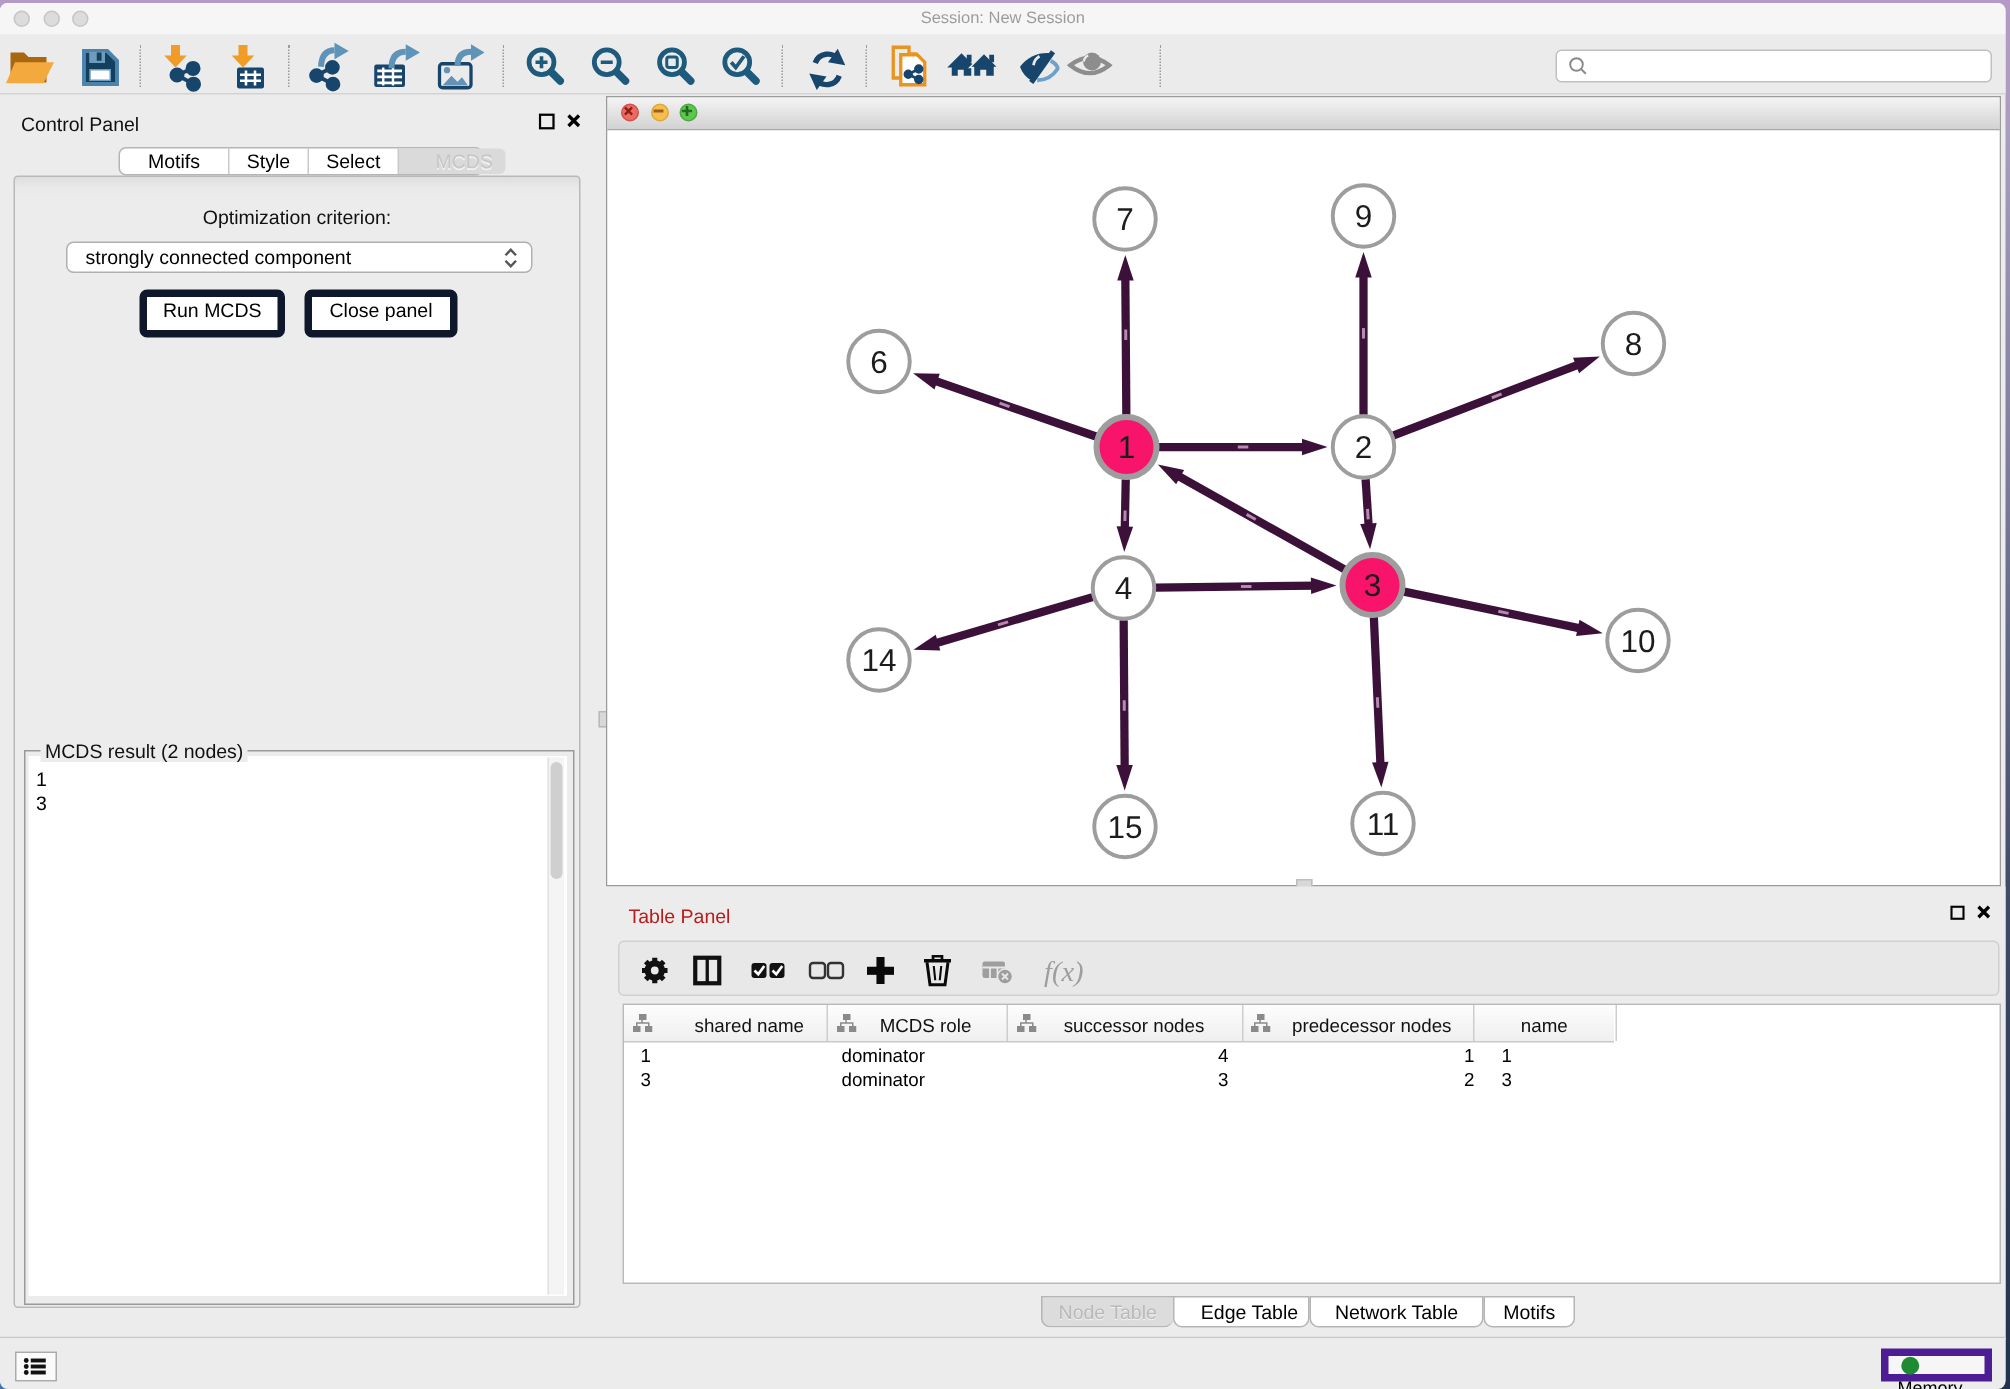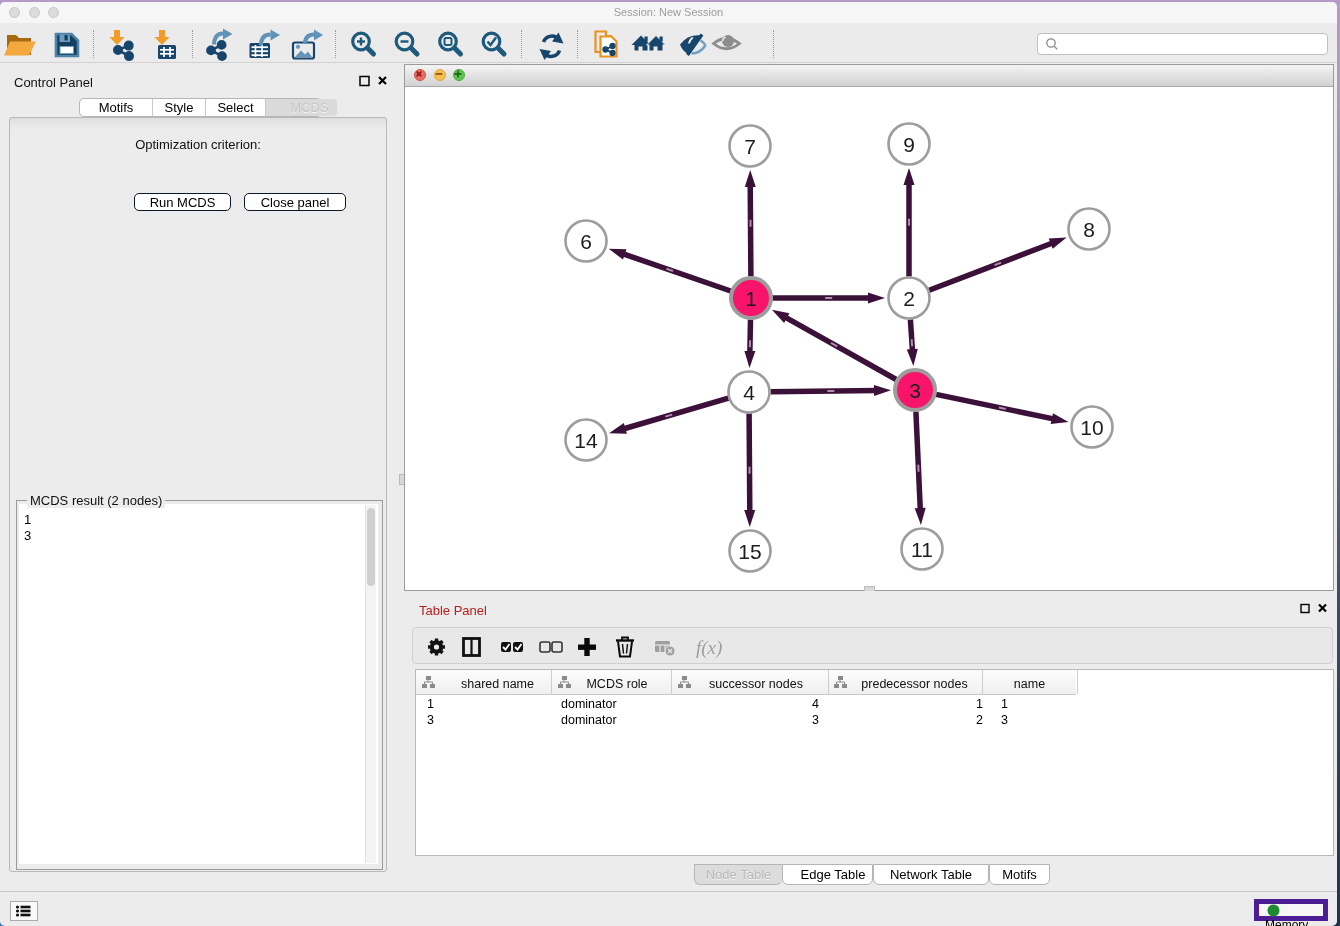--- a/index.html
+++ b/index.html
@@ -14,21 +14,21 @@
 #toolbar{position:absolute;left:0;top:21px;width:100%;height:39px;background:#ebebeb;border-bottom:1px solid #d3d3d3;}
 .sep{position:absolute;top:7px;height:28px;width:0;border-left:1px dotted #9a9a9a;}
 #search{position:absolute;left:1037px;top:10px;width:289px;height:20px;background:#fff;border:1px solid #c0c0c0;border-radius:4px;}
 
 #cph{position:absolute;left:14px;top:73px;font-size:13px;color:#111;}
 #cptabs{position:absolute;left:79px;top:96px;width:243px;height:19px;background:#fff;border:1px solid #b5b5b5;border-radius:5px;box-sizing:border-box;}
 .cpt{position:absolute;top:0;height:17px;line-height:17px;text-align:center;font-size:13px;color:#000;}
 #cpcontent{position:absolute;left:9px;top:115px;width:378px;height:755px;border:1px solid #b9b9b9;border-radius:3px;background:linear-gradient(180deg,#dedede 0,#e9e9e9 7px,#ececec 14px);box-sizing:border-box;}
 #optlabel{position:absolute;left:0;top:135px;width:396px;text-align:center;font-size:13px;color:#111;}
 #cpselect{position:absolute;left:44px;top:159px;width:311px;height:21px;background:#fff;border:1px solid #b0b0b0;border-radius:5px;box-sizing:border-box;font-size:13px;line-height:19px;color:#000;padding-left:12px;}
-.cpbtn{position:absolute;top:191px;height:18px;background:#fff;border:1px solid #0f172a;border-radius:5px;box-sizing:border-box;text-align:center;font-size:13px;line-height:18px;color:#000;margin-left:41px;}
+.cpbtn{position:absolute;top:191px;height:32px;background:#fff;border:5px solid #0f172a;border-radius:5px;box-sizing:border-box;text-align:center;font-size:13px;line-height:18px;color:#000;}
 #mcdsbox{position:absolute;left:16px;top:498px;width:365px;height:368px;border:1px solid #9a9a9a;}
 #mcdsinner{position:absolute;left:2px;top:3px;width:359px;height:360px;background:#fff;overflow:hidden;}
 #mcdstitle{position:absolute;left:10px;top:-8px;background:#ececec;padding:0 3px;font-size:13px;color:#111;}
 
 #netwin{position:absolute;left:404px;top:62px;width:930px;height:527px;border:1px solid #9b9b9b;box-sizing:border-box;background:#fff;}
 #nettitle{position:absolute;left:0;top:0;width:100%;height:21px;background:linear-gradient(180deg,#f4f4f4,#dcdcdc 70%,#d2d2d2);border-bottom:1px solid #a8a8a8;}
 .nlight{position:absolute;top:4px;width:12px;height:12px;border-radius:50%;box-sizing:border-box;}
 .nlight svg{position:absolute;left:-1px;top:-1px;}
 #netname{position:absolute;top:4px;left:0;width:100%;text-align:center;font-size:12.5px;font-weight:bold;color:#1a1a1a;margin-top:20px;}
 #netcanvas{position:absolute;left:0;top:22px;width:928px;height:503px;overflow:hidden;background:#fff;}
@@ -209,20 +209,26 @@
       <path d="M20 2 L27 9 M27 2 L20 9" stroke="#000" stroke-width="2.2"></path>
     </svg>
   <div id="cptabs">
     <div class="cpt" style="left:0;width:72px;border-right:1px solid #c9c9c9;">Motifs</div>
     <div class="cpt" style="left:73px;width:52px;border-right:1px solid #c9c9c9;">Style</div>
     <div class="cpt" style="left:126px;width:59px;border-right:1px solid #c9c9c9;">Select</div>
     <div class="cpt" style="left:186px;width:55px;background:#dadada;border-radius:0 4px 4px 0;color:#c6c6c6;text-shadow:0 1px 0 #f2f2f2;padding-left:16px;">MCDS</div>
   </div>
   <div id="cpcontent"></div>
   <div id="optlabel">Optimization criterion:</div>
+  <div id="cpselect">strongly connected component
+    <svg width="11" height="14" viewBox="0 0 11 14" style="position:absolute;right:8px;top:3px;">
+        <path d="M2 5.2 L5.5 1.5 L9 5.2" fill="none" stroke="#555" stroke-width="1.6"></path>
+        <path d="M2 8.8 L5.5 12.5 L9 8.8" fill="none" stroke="#555" stroke-width="1.6"></path>
+      </svg>
+  </div>
   <div class="cpbtn" style="left:93px;width:97px;">Run MCDS</div>
   <div class="cpbtn" style="left:203px;width:102px;">Close panel</div>
   <div id="mcdsbox">
     <div id="mcdsinner">
       <div style="position:absolute;left:5px;top:8px;font-size:13px;color:#000;line-height:16px;">1<br>3</div>
       <div style="position:absolute;right:2px;top:1px;width:10px;height:358px;background:#f4f4f4;border-left:1px solid #e2e2e2;">
         <div style="position:absolute;left:1px;top:3px;width:8px;height:78px;background:#cfcfcf;border-radius:4px;"></div>
       </div>
     </div>
     <div id="mcdstitle">MCDS result (2 nodes)</div>
@@ -418,21 +424,21 @@
             </g>
           </svg>
         <svg class="sitemap" width="13" height="13" style="position:absolute;left:418px;top:6px" viewBox="0 0 13 13">
             <g fill="#8a8a8a">
               <rect x="4" y="0" width="5" height="4"></rect>
               <rect x="0" y="8" width="5" height="4"></rect>
               <rect x="8" y="8" width="5" height="4"></rect>
               <path d="M6 4 v2 M2.5 8 v-2 h8 v2" stroke="#8a8a8a" fill="none" stroke-width="1"></path>
             </g>
           </svg>
-        <div class="th" style="left:45px;width:100px;text-align:left;">shared name</div>
+        <div class="th" style="left:20px;width:100px;text-align:right;">shared name</div>
         <div class="th" style="left:156px;width:90px;text-align:center;">MCDS role</div>
         <div class="th" style="left:280px;width:120px;text-align:center;">successor nodes</div>
         <div class="th" style="left:436px;width:125px;text-align:center;">predecessor nodes</div>
         <div class="th" style="left:566px;width:95px;text-align:center;">name</div>
       </div>
       <div class="td" style="left:11px;top:27px;">1</div>
       <div class="td" style="left:145px;top:27px;">dominator</div>
       <div class="td" style="left:255px;top:27px;width:148px;text-align:right;">4</div>
       <div class="td" style="left:412px;top:27px;width:155px;text-align:right;">1</div>
       <div class="td" style="left:585px;top:27px;">1</div>

